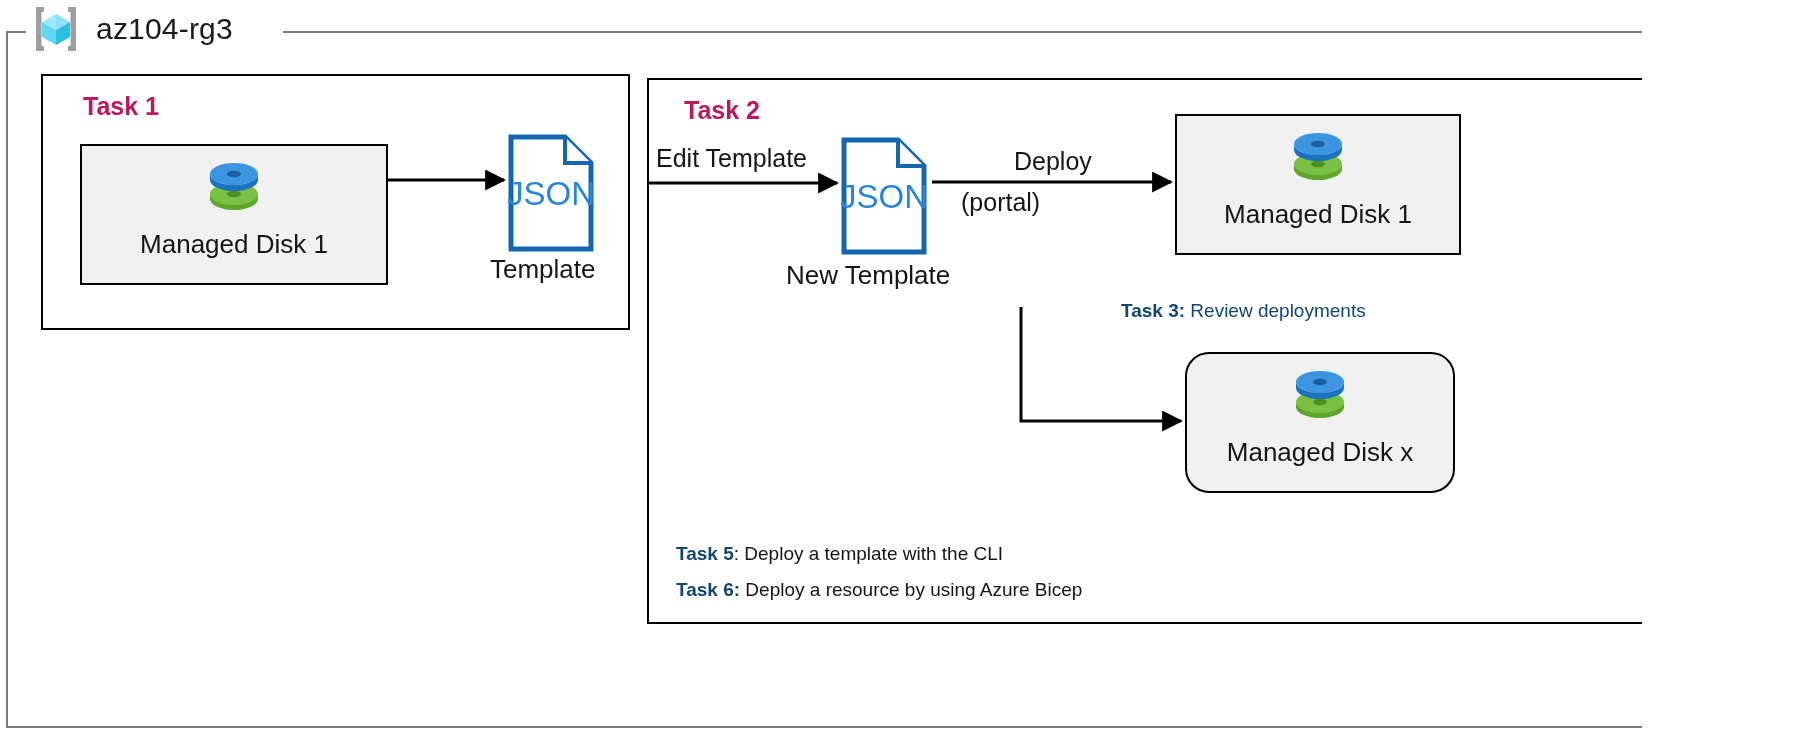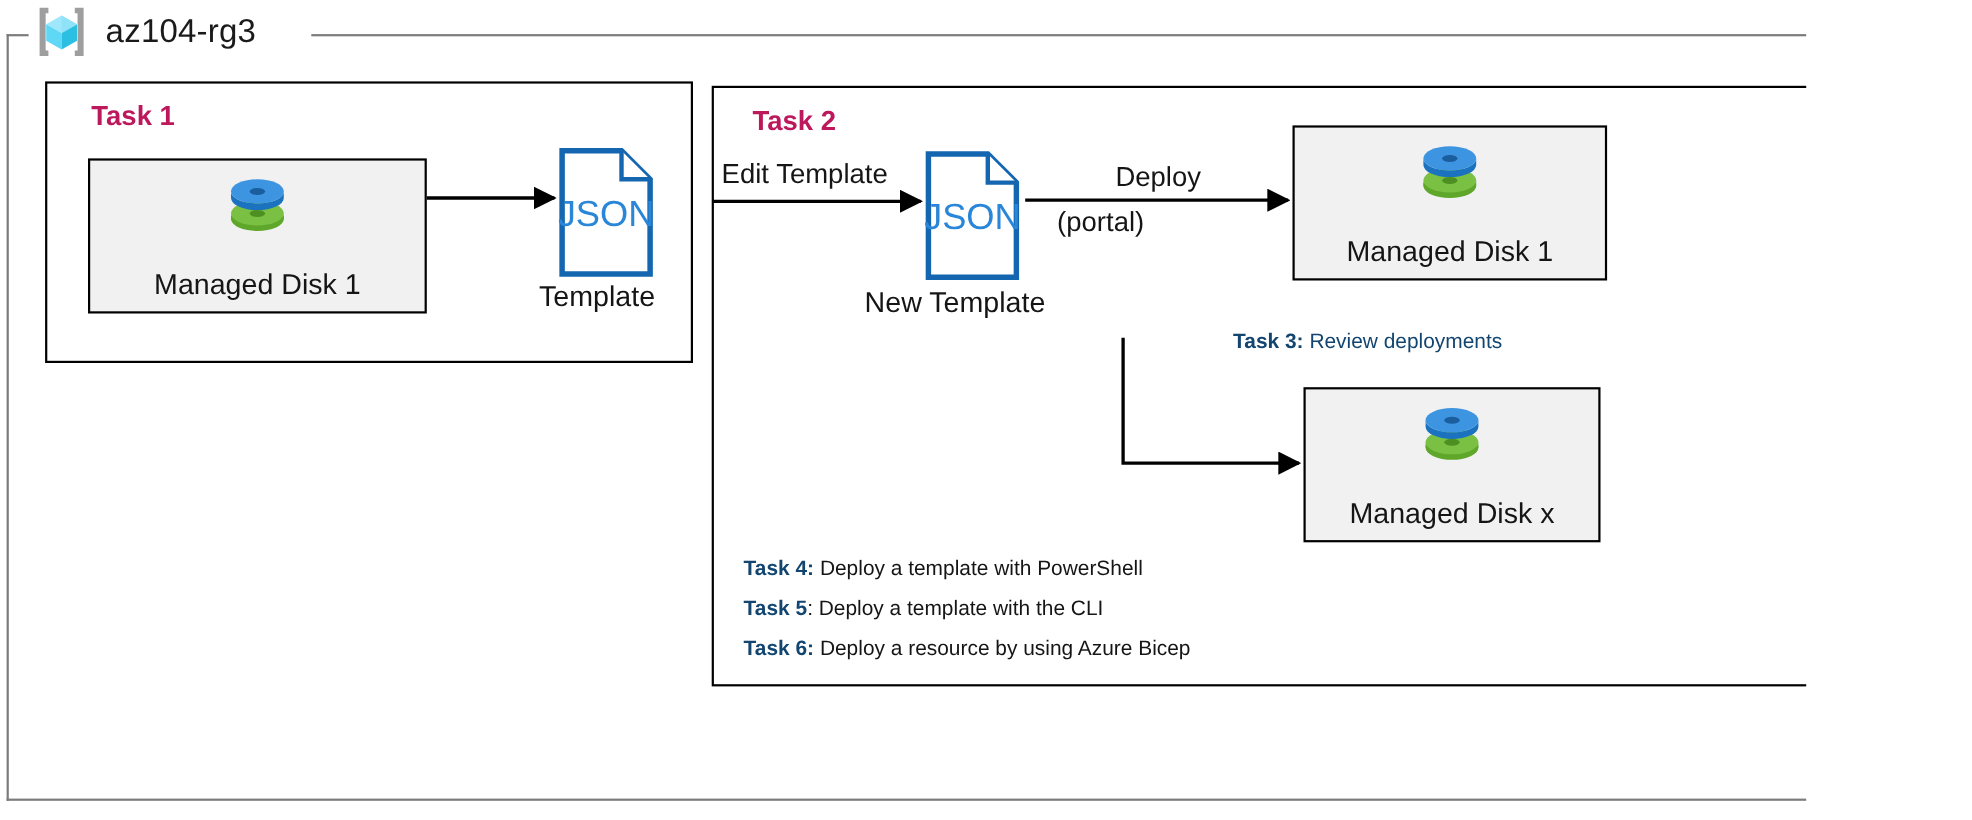--- a/index.html
+++ b/index.html
@@ -88,25 +88,24 @@
   
   .disk-card {
     position: absolute;
     background: #f1f1f1;
     border: 2px solid #000000;
     box-sizing: border-box;
     display: flex;
     flex-direction: column;
     align-items: center;
     justify-content: flex-start;
-    gap: 14px;
   }
   #disk-card-1 { left: 80px;   top: 144px; width: 308px; height: 141px; }
   #disk-card-2 { left: 1175px; top: 114px; width: 286px; height: 141px; }
-  #disk-card-3 { left: 1185px; top: 352px; width: 270px; height: 141px; }
+  #disk-card-3 { left: 1185px; top: 352px; width: 270px; height: 141px; border-radius: 24px; }
 
   .disk-icon { margin-top: 12px; display: block; }
   .disk-card-label {
     font-size: 26px;
     color: #151515;
     line-height: 1;
     margin-top: 7px;
     white-space: nowrap;
   }
 
@@ -259,24 +258,20 @@
       </svg>
     </span>
     <span class="disk-card-label">Managed Disk x</span>
   </div>
 
   <div id="note-task3" class="task-note">
     <span class="note-key">Task 3:</span>
     <span class="note-val-blue">Review deployments</span>
   </div>
 
-  <div id="note-task4" class="task-note">
-    <span class="note-key">Task 4:</span>
-    <span class="note-val-black">Deploy a template with PowerShell</span>
-  </div>
 
   <div id="note-task5" class="task-note">
     <span class="note-key">Task 5</span><span class="note-val-black">: Deploy a template with the CLI</span>
   </div>
 
   <div id="note-task6" class="task-note">
     <span class="note-key">Task 6:</span>
     <span class="note-val-black">Deploy a resource by using Azure Bicep</span>
   </div>
 

